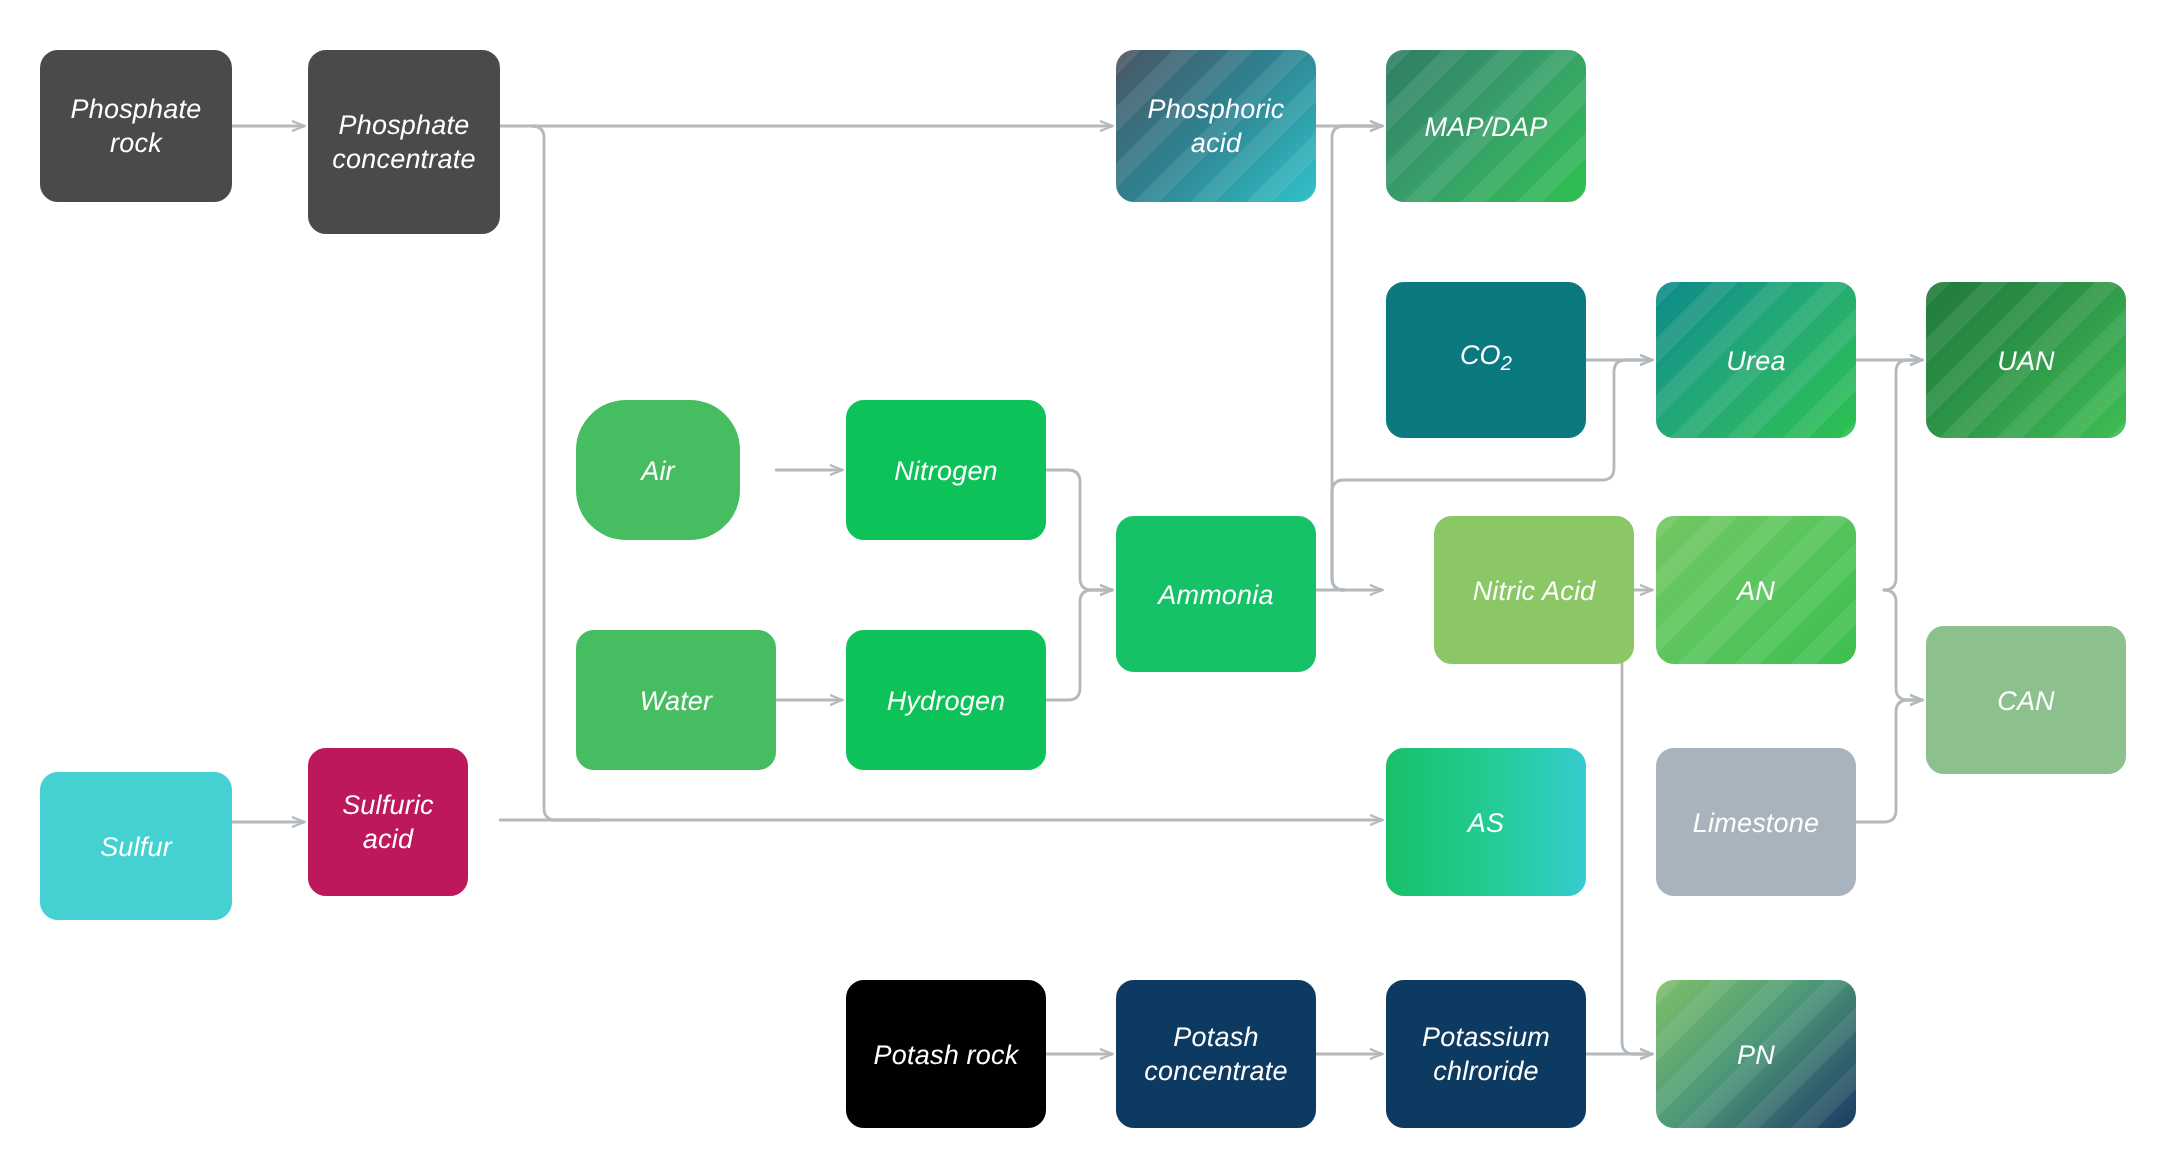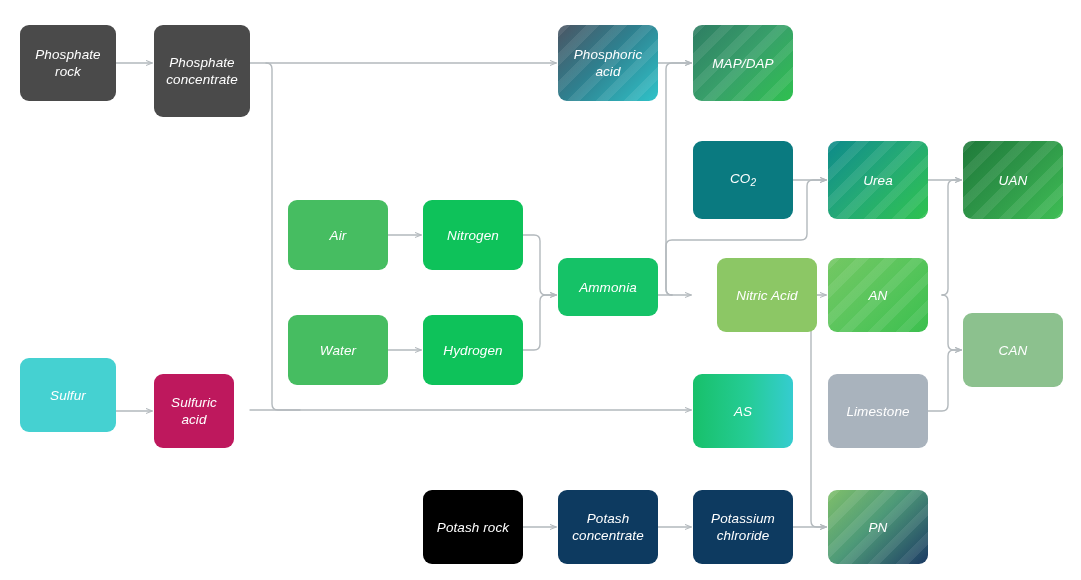--- a/index.html
+++ b/index.html
@@ -97,33 +97,33 @@
       </div>
       <div class="node" style="left: 154px; top: 25px; width: 96px; height: 92px; background: rgb(74, 74, 74);">
         <span class="lbl">Phosphate concentrate</span>
       </div>
       <div class="node striped" style="left: 558px; top: 25px; width: 100px; height: 76px; background-image: linear-gradient(135deg, rgb(75, 85, 99) 0%, rgb(47, 127, 142) 45%, rgb(47, 195, 201) 100%);">
         <span class="lbl">Phosphoric acid</span>
       </div>
       <div class="node striped" style="left: 693px; top: 25px; width: 100px; height: 76px; background-image: linear-gradient(135deg, rgb(46, 125, 99) 0%, rgb(56, 160, 106) 50%, rgb(47, 192, 79) 100%);">
         <span class="lbl">MAP/DAP</span>
       </div>
-      <div class="node" style="left: 288px; top: 200px; width: 100px; height: 70px; background: rgb(70, 189, 97);">
+      <div class="node" style="left: 288px; top: 200px; width: 82px; height: 70px; background: rgb(70, 189, 97); border-radius: 25px;">
         <span class="lbl">Air</span>
       </div>
       <div class="node" style="left: 423px; top: 200px; width: 100px; height: 70px; background: rgb(14, 194, 90);">
         <span class="lbl">Nitrogen</span>
       </div>
       <div class="node" style="left: 288px; top: 315px; width: 100px; height: 70px; background: rgb(70, 189, 97);">
         <span class="lbl">Water</span>
       </div>
       <div class="node" style="left: 423px; top: 315px; width: 100px; height: 70px; background: rgb(14, 194, 90);">
         <span class="lbl">Hydrogen</span>
       </div>
-      <div class="node" style="left: 558px; top: 258px; width: 100px; height: 58px; background: rgb(21, 194, 103);">
+      <div class="node" style="left: 558px; top: 258px; width: 100px; height: 78px; background: rgb(21, 194, 103);">
         <span class="lbl">Ammonia</span>
       </div>
       <div class="node" style="left: 693px; top: 141px; width: 100px; height: 78px; background: rgb(10, 122, 128);">
         <span class="lbl">CO<sub>2</sub></span>
       </div>
       <div class="node" style="left: 693px; top: 258px; width: 100px; height: 74px; background: rgb(140, 199, 101); margin-left: 24px;">
         <span class="lbl">Nitric Acid</span>
       </div>
       <div class="node" style="left: 693px; top: 374px; width: 100px; height: 74px; background-image: linear-gradient(90deg, rgb(24, 192, 106) 0%, rgb(37, 204, 150) 55%, rgb(53, 204, 208) 100%);">
         <span class="lbl">AS</span>
@@ -148,20 +148,20 @@
       </div>
       <div class="node" style="left: 558px; top: 490px; width: 100px; height: 74px; background: rgb(13, 58, 96);">
         <span class="lbl">Potash concentrate</span>
       </div>
       <div class="node" style="left: 693px; top: 490px; width: 100px; height: 74px; background: rgb(13, 58, 96);">
         <span class="lbl">Potassium chlroride</span>
       </div>
       <div class="node striped" style="left: 828px; top: 490px; width: 100px; height: 74px; background-image: linear-gradient(135deg, rgb(127, 191, 106) 0%, rgb(78, 154, 120) 45%, rgb(27, 58, 99) 100%);">
         <span class="lbl">PN</span>
       </div>
-      <div class="node" style="left: 20px; top: 358px; width: 96px; height: 74px; background: rgb(69, 209, 209);">
+      <div class="node" style="left: 20px; top: 386px; width: 96px; height: 74px; background: rgb(69, 209, 209);">
         <span class="lbl">Sulfur</span>
       </div>
       <div class="node" style="left: 154px; top: 374px; width: 80px; height: 74px; background: #be185d;">
         <span class="lbl">Sulfuric acid</span>
       </div>
     </div>
 </div>
 
 </body></html>

